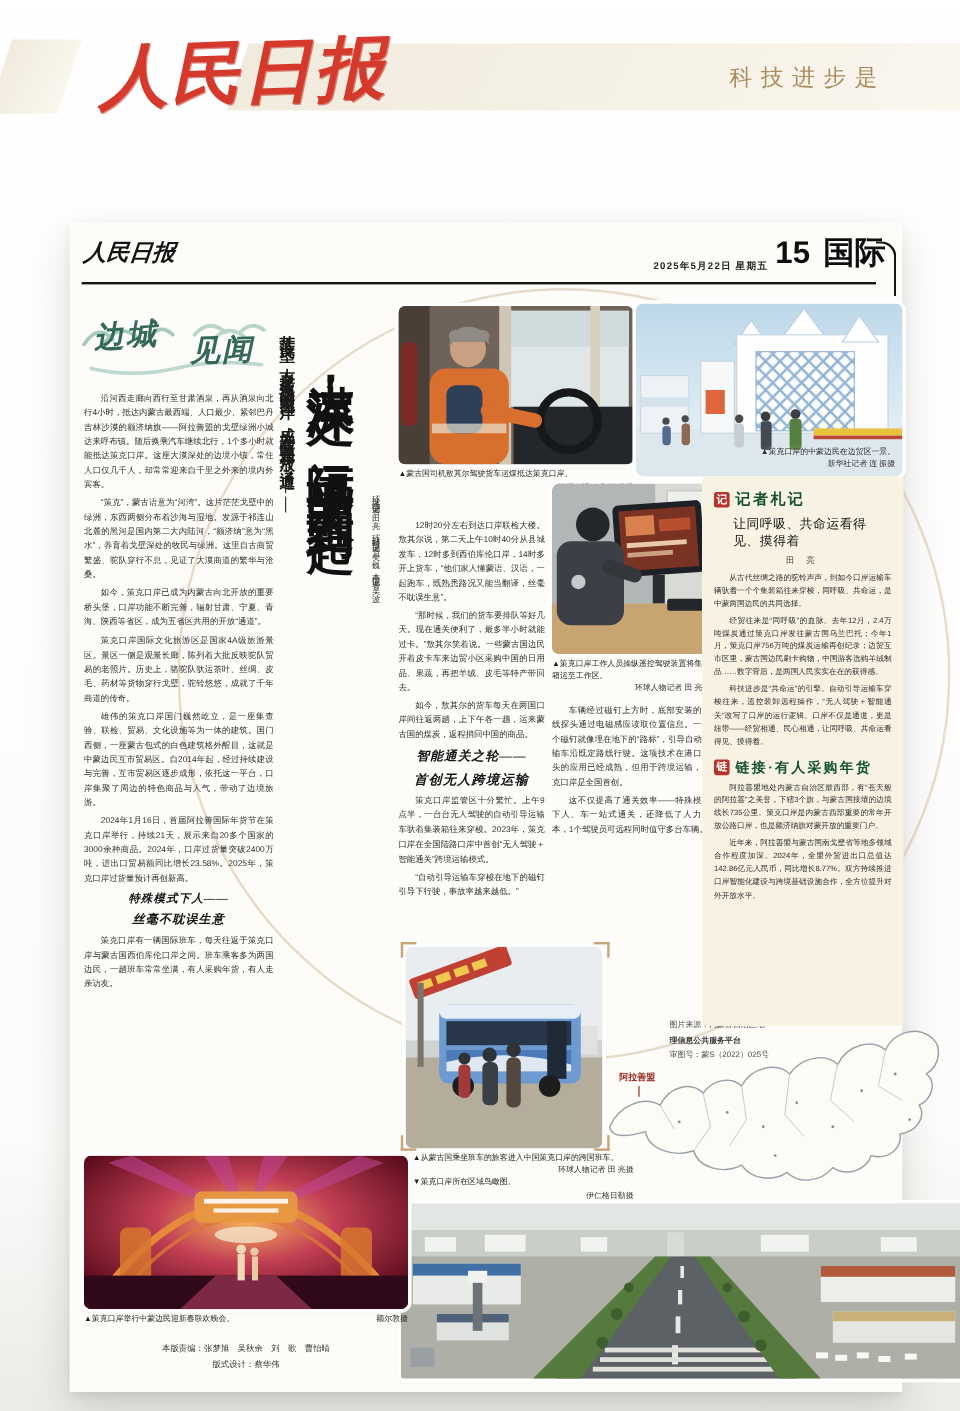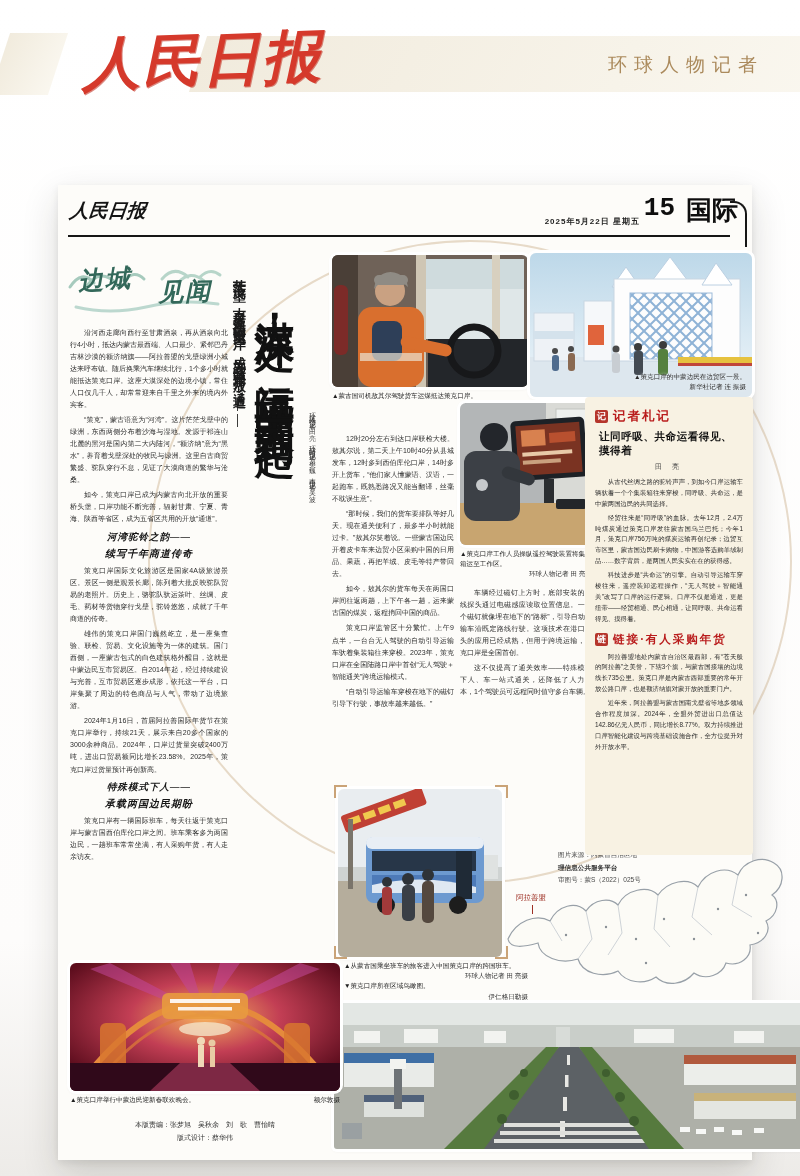--- a/index.html
+++ b/index.html
@@ -21,22 +21,22 @@
   .mast-tagline{left:608px;top:52px;font-family:"Liberation Serif",serif;font-size:19px;
     letter-spacing:7px;color:#ab8a5c;}
   
   .page{
     left:58px;top:185px;width:694px;height:975px;background:#fdfcf9;
     box-shadow:0 14px 34px rgba(40,35,25,.16),0 3px 8px rgba(0,0,0,.08);
   }
   .pg-logo{left:12px;top:13px;font-family:"Liberation Serif",serif;font-style:italic;
     font-weight:bold;font-size:19px;color:#141414;transform:skewX(-6deg);}
   .pg-date{right:112px;top:31px;font-size:8px;color:#222;letter-spacing:1px;font-weight:bold;}
-  .pg-num{right:14px;top:8px;display:flex;gap:11px;align-items:flex-start;
-    font-size:26px;font-weight:bold;color:#0e0e0e;font-family:Liberation Mono, monospace;}
+  .pg-num{right:14px;top:8px;display:flex;gap:11px;align-items:center;
+    font-size:26px;font-weight:bold;color:#0e0e0e;}
   .pg-rule{left:10px;right:22px;top:50px;border-top:2px solid #161616;height:0;}
   .pg-corner{right:5px;top:16px;width:15px;height:44px;border-top:2px solid #161616;
     border-right:2px solid #161616;border-top-right-radius:13px;}
   .arc{left:90px;top:55px;width:640px;height:640px;border:2px solid rgba(187,152,106,.34);
     border-radius:50%;z-index:1;}
   
   .badge{left:8px;top:72px;width:166px;height:64px;z-index:3;}
   .badge .t1,.badge .t2{position:absolute;font-family:"Liberation Serif",serif;font-weight:bold;
     font-style:italic;font-size:25px;color:#33685a;letter-spacing:2px;}
   .badge .t1{left:12px;top:6px;transform:rotate(-4deg);}
@@ -66,45 +66,45 @@
   .cap .credit{display:block;text-align:right;color:#333;}
   .gate-cap{position:absolute;right:6px;bottom:4px;text-align:right;font-size:6.6px;
     line-height:1.6;color:#2a2a2a;text-shadow:0 0 3px #eef3f6;z-index:4;}
   .corner{position:absolute;width:11px;height:11px;border:2px solid #caa377;z-index:4;}
   
   .card{left:527px;top:212px;width:168px;height:458px;background:#f8f2e3;border-radius:4px;
     padding:9px 10px;box-sizing:border-box;z-index:3;overflow:hidden;}
   .boxhead{display:flex;align-items:center;gap:5px;margin:2px 0 5px;}
   .boxicon{width:13px;height:13px;background:#b5352b;color:#fff;font-size:9px;font-weight:bold;
     display:flex;align-items:center;justify-content:center;border-radius:2px;flex:0 0 auto;}
-  .boxlabel{color:#b91c1c;font-weight:bold;font-size:12.5px;letter-spacing:2px;
+  .boxlabel{color:#14532d;font-weight:bold;font-size:12.5px;letter-spacing:2px;
     font-family:"Liberation Serif",serif;}
-  .notes-title{font-size:10.6px;font-weight:bold;color:#111;letter-spacing:.5px;margin:3px 4px 4px;}
+  .notes-title{font-size:10.6px;font-weight:normal;color:#111;letter-spacing:.5px;margin:3px 16px 4px;}
   .notes-byline{text-align:center;font-size:7px;color:#444;margin:0 0 5px;letter-spacing:4px;}
   .card .bodytxt{position:static;font-size:6.4px;line-height:1.7;height:auto;}
   .linklabel{font-size:11.5px;}
   
   .mapblock{left:438px;top:658px;width:307px;height:157px;z-index:2;}
   .map-src{position:absolute;left:62px;top:6px;font-size:6.6px;line-height:1.9;color:#4a4a4a;z-index:3;}
   .map-src .b{font-weight:bold;color:#333;}
-  .map-label{position:absolute;left:20px;top:50px;font-size:7.5px;font-weight:normal;color:#9e2f24;z-index:3;}
+  .map-label{position:absolute;left:20px;top:50px;font-size:7.5px;font-weight:bold;color:#9e2f24;z-index:3;}
   .map-tick{position:absolute;left:36px;top:62px;width:1px;height:9px;background:#9e2f24;z-index:3;}
   
   .bus-caps{left:286px;top:776px;width:184px;z-index:3;}
   .stage-caprow{left:12px;top:910px;width:270px;display:flex;justify-content:space-between;z-index:3;}
   .credits{left:12px;top:933px;width:270px;text-align:center;font-size:7px;color:#333;
     line-height:1.9;z-index:3;}
 </style>
 </head>
 <body>
 
 <div class="abs band band1"></div>
 <div class="abs band band2"></div>
 <div class="abs mast-logo">人民日报</div>
-<div class="abs mast-tagline">环球人物记者</div>
+<div class="abs mast-tagline">科技进步是</div>
 
 <div class="abs page">
 
   <div class="abs arc"></div>
 
   <div class="abs pg-logo">人民日报</div>
   <div class="abs pg-date">2025年5月22日 星期五</div>
   <div class="abs pg-num">
     <span>15</span>
     <span>国际</span>
@@ -119,30 +119,26 @@
       <path d="M10 50 Q44 58 80 50 T152 47" stroke="#bcd8cf" stroke-width="3" fill="none" stroke-linecap="round"></path>
     </svg>
     <span class="t1">边城</span>
     <span class="t2">见闻</span>
   </div>
 
   <div class="abs bodytxt leftcol">
     <p>沿河西走廊向西行至甘肃酒泉，再从酒泉向北行4小时，抵达内蒙古最西端、人口最少、紧邻巴丹吉林沙漠的额济纳旗——阿拉善盟的戈壁绿洲小城达来呼布镇。随后换乘汽车继续北行，1个多小时就能抵达策克口岸。这座大漠深处的边境小镇，常住人口仅几千人，却常常迎来自千里之外来的境内外宾客。</p>
     <p>“策克”，蒙古语意为“河湾”。这片茫茫戈壁中的绿洲，东西两侧分布着沙海与湿地。发源于祁连山北麓的黑河是国内第二大内陆河，“额济纳”意为“黑水”，养育着戈壁深处的牧民与绿洲。这里自古商贸繁盛、驼队穿行不息，见证了大漠商道的繁华与沧桑。</p>
     <p>如今，策克口岸已成为内蒙古向北开放的重要桥头堡，口岸功能不断完善，辐射甘肃、宁夏、青海、陕西等省区，成为五省区共用的开放“通道”。</p>
-    <p class="subhead">
-      <span class="l1">河湾驼铃之韵——</span>
-      <span class="l2">续写千年商道传奇</span>
-    </p>
     <p>策克口岸国际文化旅游区是国家4A级旅游景区。景区一侧是观景长廊，陈列着大批反映驼队贸易的老照片。历史上，骆驼队驮运茶叶、丝绸、皮毛、药材等货物穿行戈壁，驼铃悠悠，成就了千年商道的传奇。</p>
     <p>雄伟的策克口岸国门巍然屹立，是一座集查验、联检、贸易、文化设施等为一体的建筑。国门西侧，一座蒙古包式的白色建筑格外醒目，这就是中蒙边民互市贸易区。自2014年起，经过持续建设与完善，互市贸易区逐步成形，依托这一平台，口岸集聚了周边的特色商品与人气，带动了边境旅游。</p>
     <p>2024年1月16日，首届阿拉善国际年货节在策克口岸举行，持续21天，展示来自20多个国家的3000余种商品。2024年，口岸过货量突破2400万吨，进出口贸易额同比增长23.58%。2025年，策克口岸过货量预计再创新高。</p>
     <p class="subhead">
       <span class="l1">特殊模式下人——</span>
-      <span class="l2">承载两国边民期盼</span>
+      <span class="l2">丝毫不耽误生意</span>
     </p>
     <p>策克口岸有一辆国际班车，每天往返于策克口岸与蒙古国西伯库伦口岸之间。班车乘客多为两国边民，一趟班车常常坐满，有人采购年货，有人走亲访友。</p>
   </div>
 
   <div class="abs vert intro">茫茫戈壁，古老居延海边的策克口岸，成为五省区共用开放“通道”——</div>
   <div class="abs vert headline">大漠深处，远隔千里的人走到一起</div>
   <div class="abs vert lead-byline">环球人物记者 田 亮　环球时报记者 樊 巍　本报记者 吴 波</div>
 
   <div class="abs photo" style="left:274px;top:70px;width:196px;height:132px;">
     <svg width="100%" height="100%" viewBox="0 0 196 132" preserveAspectRatio="none">
@@ -210,20 +206,24 @@
     <div class="gate-cap">
       <span>▲策克口岸的中蒙边民在边贸区一景。</span><br>
       <span>新华社记者 连 振摄</span>
     </div>
   </div>
 
   <div class="abs bodytxt colA">
     <p>12时20分左右到达口岸联检大楼。敖其尔说，第二天上午10时40分从县城发车，12时多到西伯库伦口岸，14时多开上货车，“他们家人懂蒙语、汉语，一起跑车，既熟悉路况又能当翻译，丝毫不耽误生意”。</p>
     <p>“那时候，我们的货车要排队等好几天。现在通关便利了，最多半小时就能过卡。”敖其尔笑着说。一些蒙古国边民开着皮卡车来边贸小区采购中国的日用品、果蔬，再把羊绒、皮毛等特产带回去。</p>
     <p>如今，敖其尔的货车每天在两国口岸间往返两趟，上下午各一趟，运来蒙古国的煤炭，返程捎回中国的商品。</p>
+    <p class="subhead subhead3">
+      <span class="l1">智能通关之轮——</span>
+      <span class="l2">首创无人跨境运输</span>
+    </p>
     <p>策克口岸监管区十分繁忙。上午9点半，一台台无人驾驶的自动引导运输车驮着集装箱往来穿梭。2023年，策克口岸在全国陆路口岸中首创“无人驾驶＋智能通关”跨境运输模式。</p>
     <p>“自动引导运输车穿梭在地下的磁钉引导下行驶，事故率越来越低。”</p>
   </div>
 
   <div class="abs photo" style="left:402px;top:218px;width:132px;height:142px;">
     <svg width="100%" height="100%" viewBox="0 0 132 142" preserveAspectRatio="none">
       <rect width="132" height="142" fill="#b3b6b7"></rect>
       <rect x="86" y="0" width="46" height="142" fill="#d9dad6"></rect>
       <rect x="96" y="6" width="30" height="44" fill="#eef0ee" stroke="#c2c4c0"></rect>
       <g transform="rotate(-4 88 46)">

